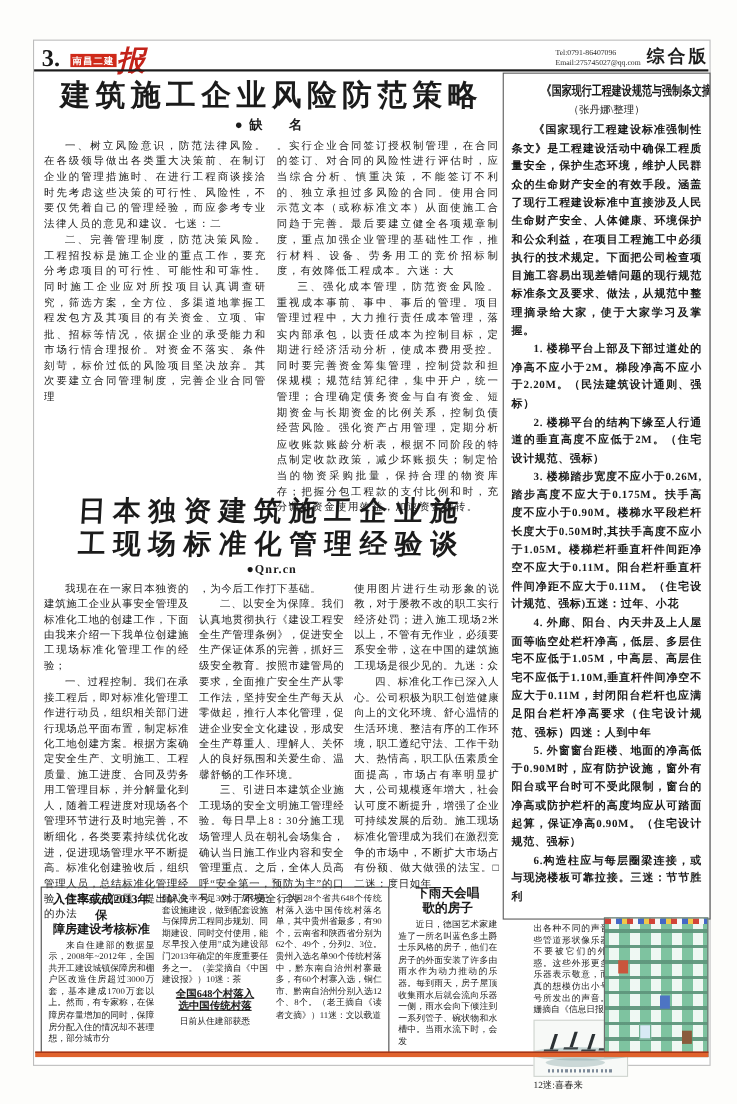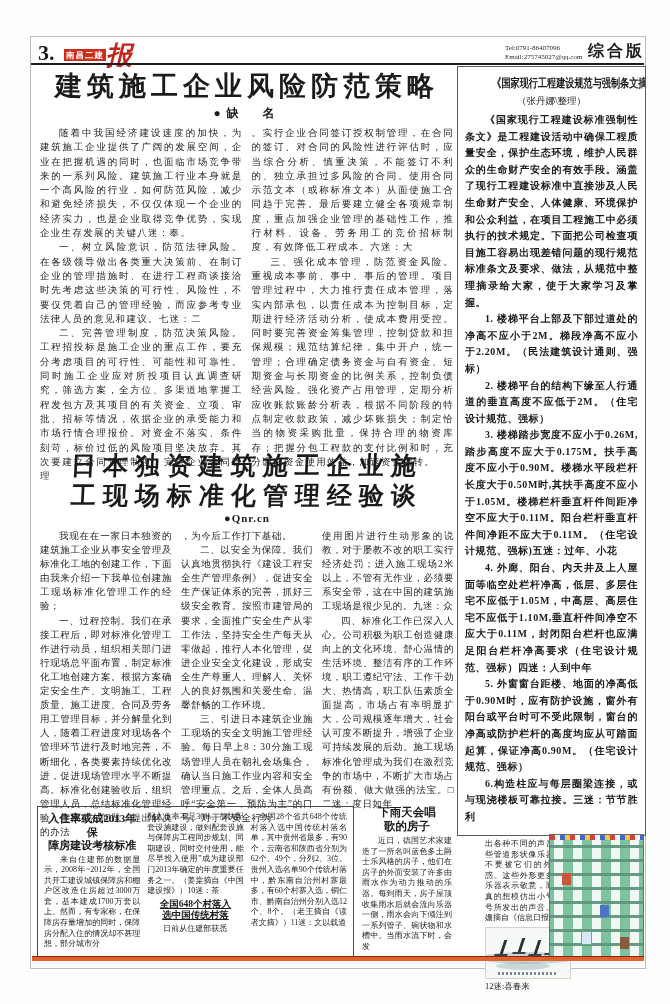--- a/index.html
+++ b/index.html
@@ -100,21 +100,20 @@
   <div>Tel:0791-86407096</div>
   <div>Email:275745027@qq.com</div>
 </div>
 <div class="abs edition">综合版</div>
 
 <section class="abs risk">
   <div class="risk-headline sans">建筑施工企业风险防范策略</div>
   <div class="risk-byline">●缺　名</div>
   <div class="cols">
     <div class="col">
-      <p class="indent">随着中我国经济建设速度的加快，为建筑施工企业提供了广阔的发展空间，企业在把握机遇的同时，也面临市场竞争带来的一系列风险。建筑施工行业本身就是一个高风险的行业，如何防范风险，减少和避免经济损失，不仅仅体现一个企业的经济实力，也是企业取得竞争优势，实现企业生存发展的关键八迷：奉。</p>
       <p class="indent">一、树立风险意识，防范法律风险。在各级领导做出各类重大决策前、在制订企业的管理措施时、在进行工程商谈接洽时先考虑这些决策的可行性、风险性，不要仅凭着自己的管理经验，而应参考专业法律人员的意见和建议。七迷：二</p>
       <p class="indent">二、完善管理制度，防范决策风险。工程招投标是施工企业的重点工作，要充分考虑项目的可行性、可能性和可靠性。同时施工企业应对所投项目认真调查研究，筛选方案，全方位、多渠道地掌握工程发包方及其项目的有关资金、立项、审批、招标等情况，依据企业的承受能力和市场行情合理报价。对资金不落实、条件刻苛，标价过低的风险项目坚决放弃。其次要建立合同管理制度，完善企业合同管理</p>
     </div>
     <div class="col">
       <p>。实行企业合同签订授权制管理，在合同的签订、对合同的风险性进行评估时，应当综合分析、慎重决策，不能签订不利的、独立承担过多风险的合同。使用合同示范文本（或称标准文本）从面使施工合同趋于完善。最后要建立健全各项规章制度，重点加强企业管理的基础性工作，推行材料、设备、劳务用工的竞价招标制度，有效降低工程成本。六迷：大</p>
       <p class="indent">三、强化成本管理，防范资金风险。重视成本事前、事中、事后的管理。项目管理过程中，大力推行责任成本管理，落实内部承包，以责任成本为控制目标，定期进行经济活动分析，使成本费用受控。同时要完善资金筹集管理，控制贷款和担保规模；规范结算纪律，集中开户，统一管理；合理确定债务资金与自有资金、短期资金与长期资金的比例关系，控制负债经营风险。强化资产占用管理，定期分析应收账款账龄分析表，根据不同阶段的特点制定收款政策，减少坏账损失；制定恰当的物资采购批量，保持合理的物资库存；把握分包工程款的支付比例和时，充分调度资金使用效益，加速资金周转。</p>
     </div>
   </div>
 </section>
 

